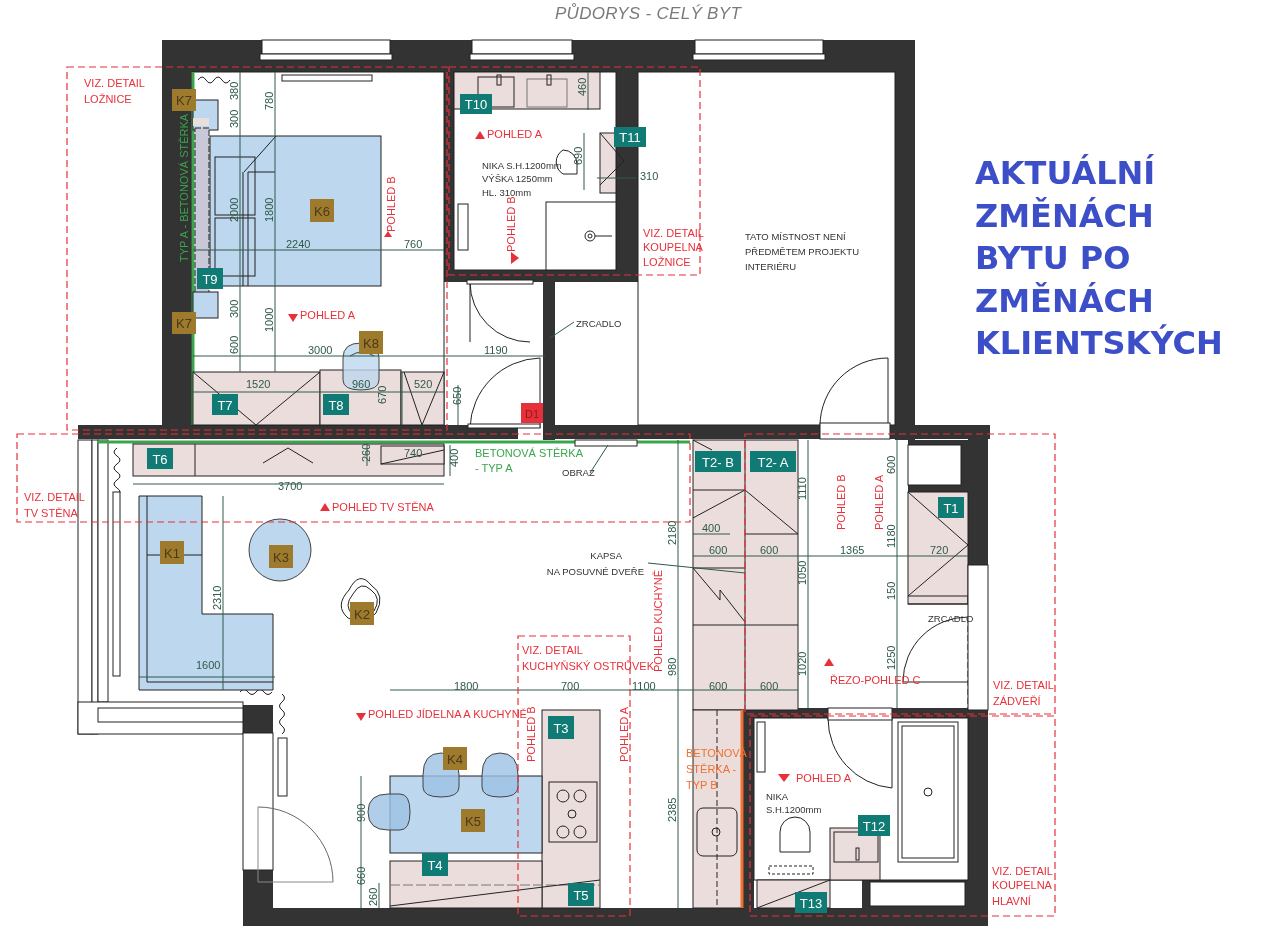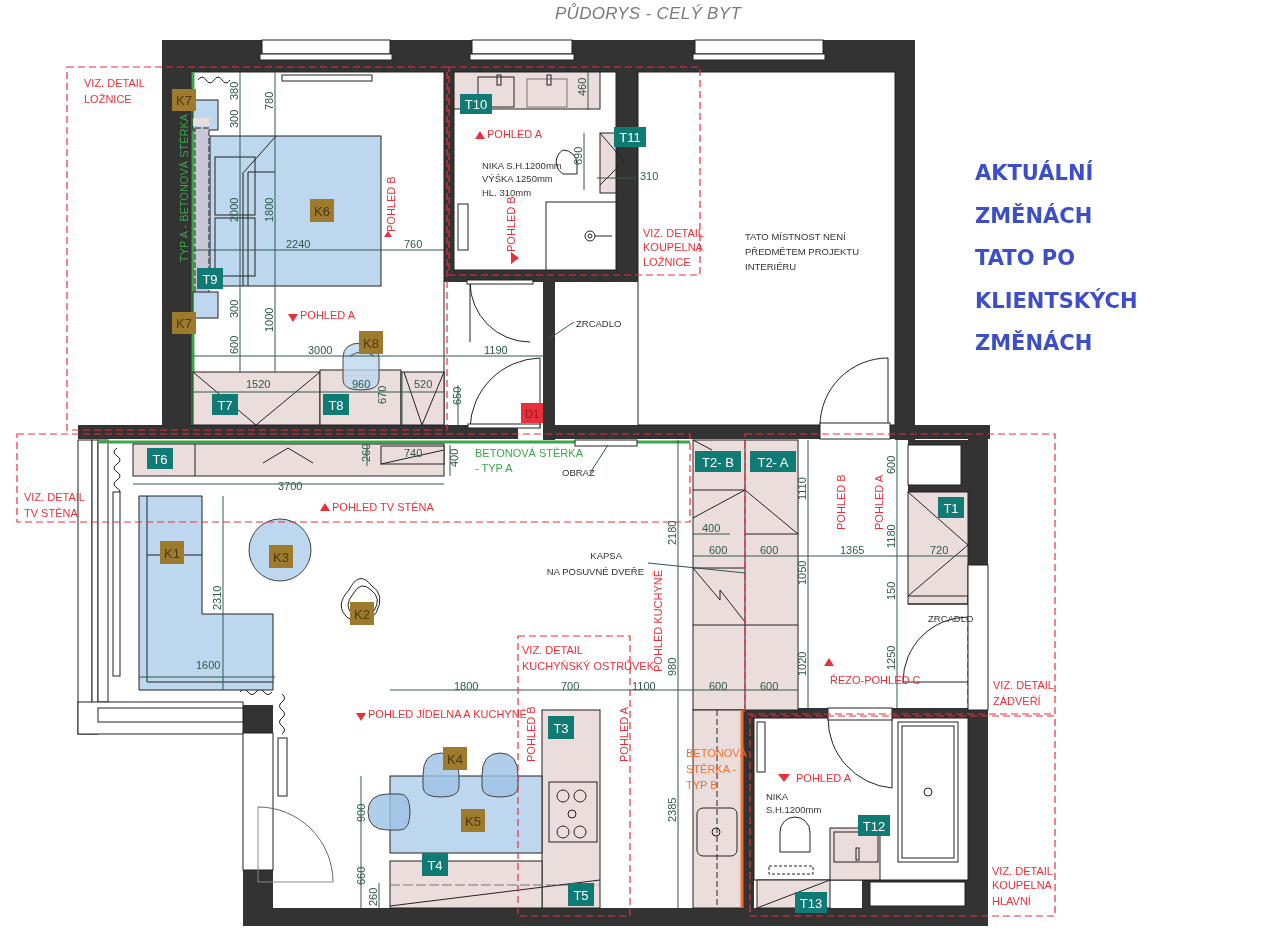--- a/index.html
+++ b/index.html
@@ -1,19 +1,19 @@
 <!DOCTYPE html>
 <html><head>
 <meta charset="utf-8">
 <style>
   html, body { margin:0; padding:0; background:#ffffff; }
   body { width:1266px; height:930px; position:relative; overflow:hidden; font-family:"Liberation Sans", sans-serif; }
   #plan { position:absolute; left:0; top:0; width:1266px; height:930px; }
   .title { position:absolute; left:0; top:4px; width:1296px; text-align:center; font-style:italic; color:#7a7a7a; font-size:17px; letter-spacing:0.3px; }
-  .side-note { position:absolute; left:975px; top:152px; color:#3d4fc8; font-weight:bold; font-family:"DejaVu Sans", sans-serif; font-size:21px; line-height:42.5px; }
+  .side-note { position:absolute; left:975px; top:152px; color:#3d4fc8; font-weight:bold; font-family:"DejaVu Sans", sans-serif; font-size:32px; line-height:42.5px; }
   .side-note div { white-space:nowrap; }
   svg text { font-family:"Liberation Sans", sans-serif; }
   .dim { fill:#2f5a4a; font-size:11px; }
   .red { fill:#e8303a; font-size:11px; }
   .dark { fill:#333; font-size:9.5px; }
   .green { fill:#3aa54a; font-size:11px; }
   .orange { fill:#f07030; font-size:11px; }
   .tag-t { fill:#0f7b74; }
   .tag-k { fill:#9e7a2c; }
   .tag-txt-t { fill:#ffffff; font-size:13px; }
@@ -492,16 +492,16 @@
     <g>
         <rect x="521" y="403" width="22" height="20" fill="#e8303a"></rect>
         <text x="532" y="418" text-anchor="middle" font-size="11" fill="#8a1a1a">D1</text>
       </g>
   </g>
 </svg>
 
 <div class="side-note">
   <div>AKTUÁLNÍ</div>
   <div>ZMĚNÁCH</div>
-  <div>TATO PO</div>
+  <div>BYTU PO</div>
+  <div>ZMĚNÁCH</div>
   <div>KLIENTSKÝCH</div>
-  <div>ZMĚNÁCH</div>
 </div>
 
 </body></html>

